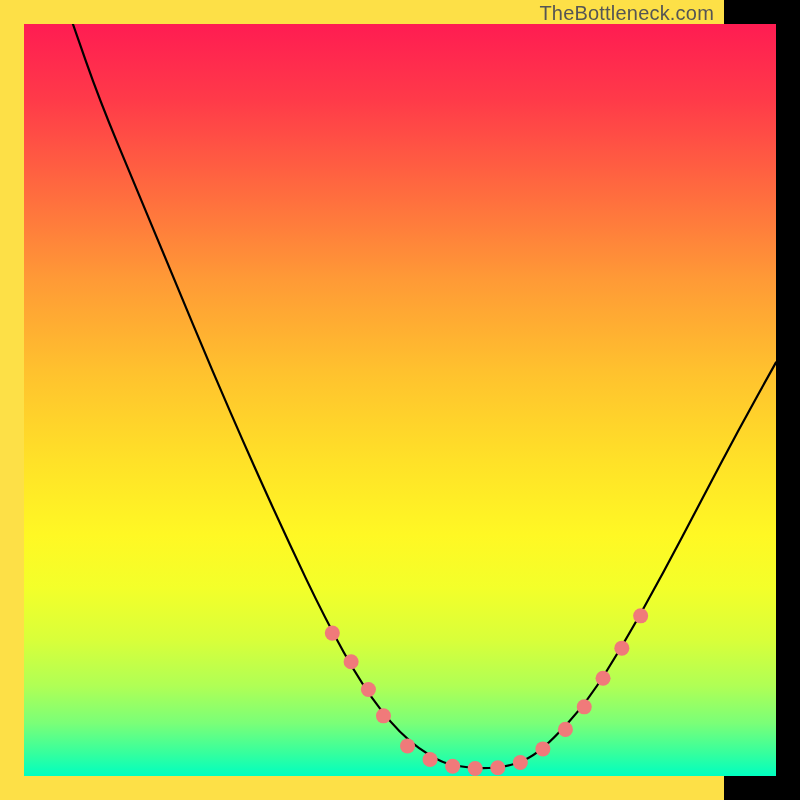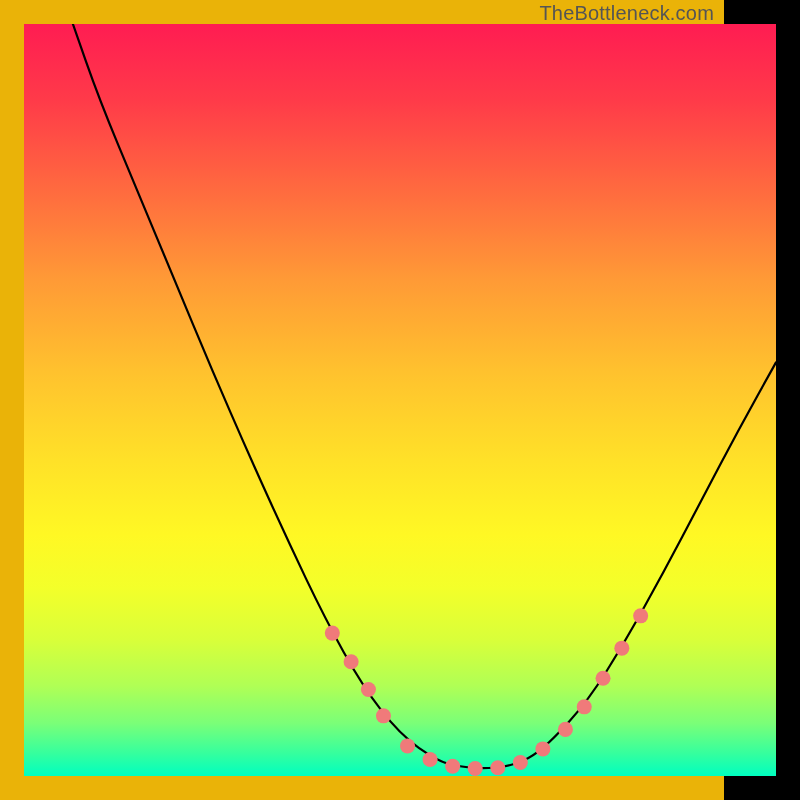--- a/index.html
+++ b/index.html
@@ -10,21 +10,21 @@
     background: #000;
     overflow: hidden;
     font-family: Arial, Helvetica, sans-serif;
   }
   .frame {
     position: absolute;
     left: 0;
     top: 0;
     width: 724px;
     height: 800px;
-    background: #eab308;
+    background: #fde047;
   }
   .watermark {
     position: absolute;
     top: 2px;
     right: 10px;
     color: #555;
     font-size: 20px;
     font-weight: 500;
     letter-spacing: 0.2px;
     user-select: none;

